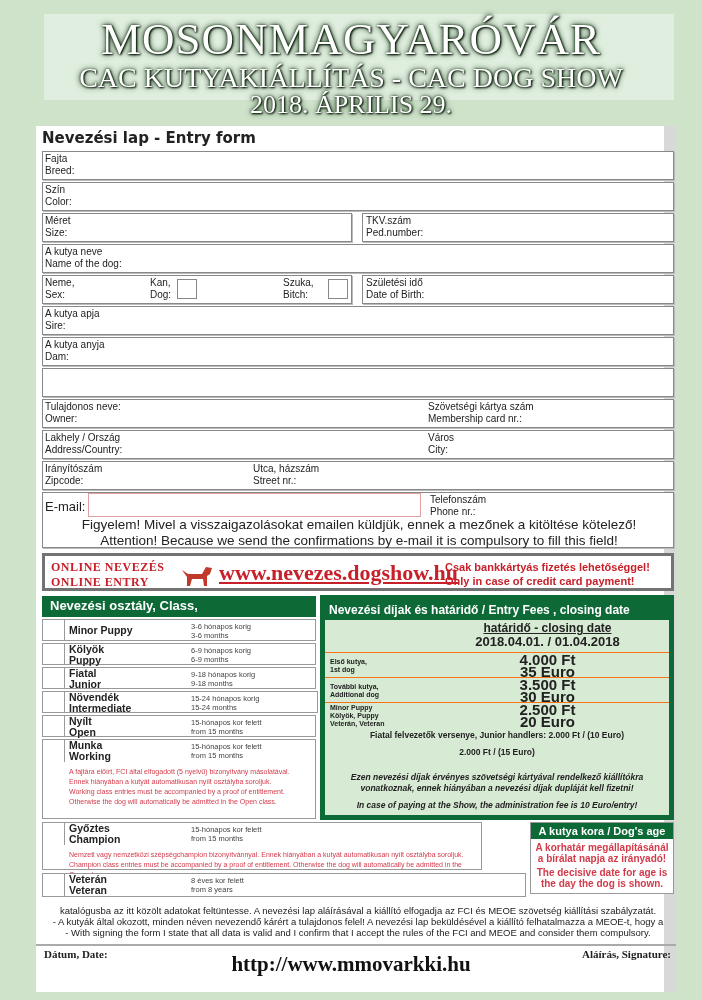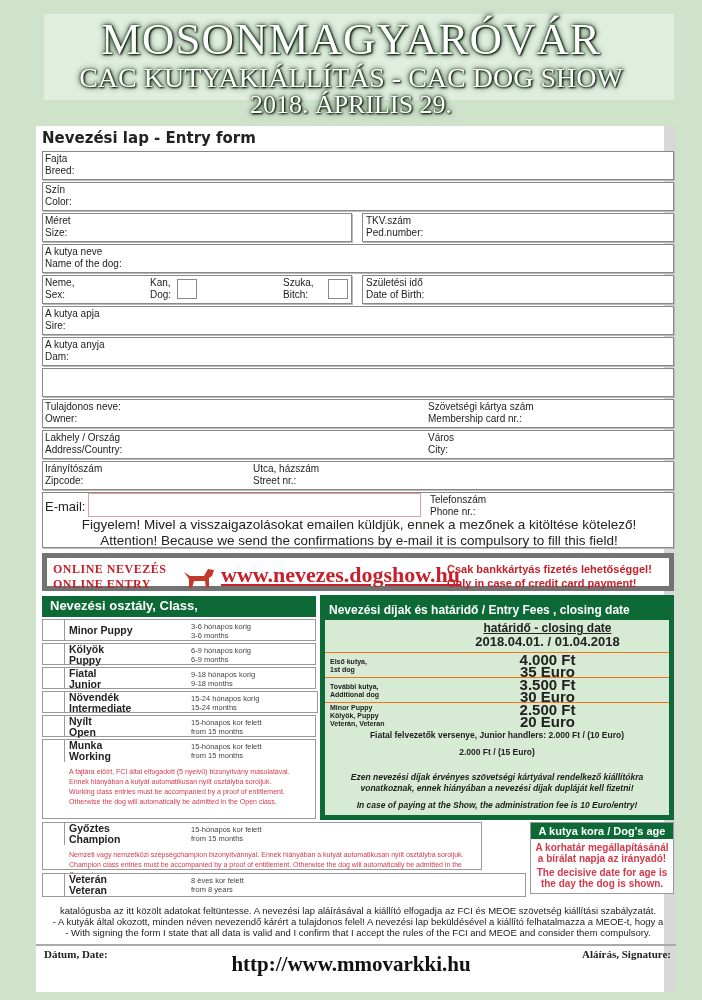--- a/index.html
+++ b/index.html
@@ -10,21 +10,21 @@
   .h1 { font-size: 45px; line-height: 46px; top: 16px; letter-spacing: 1px; }
   .h2 { font-size: 28px; line-height: 28px; top: 18px; }
   .h3 { font-size: 26px; line-height: 26px; top: 18px; }
   .sheet { position: absolute; left: 36px; top: 126px; width: 640px; height: 866px; background: #fff; border-right: 12px solid #d8d8d8; }
   .form-title { position: absolute; left: 42px; top: 129px; font-family: "DejaVu Sans", sans-serif; font-size: 15px; font-weight: bold; color: #222; }
   .box { position: absolute; border: 1px solid #888; background: #fff; box-shadow: 1px 1px 0 #bbb; }
   .lbl { position: absolute; font-size: 10px; line-height: 12px; color: #222; }
   .chk { position: absolute; width: 20px; height: 20px; border: 1px solid #888; background: #fff; }
   .email-in { position: absolute; left: 88px; top: 493px; width: 333px; height: 24px; border: 1px solid #e0a0a0; background: #fff; }
   .notice { position: absolute; left: 44px; top: 517px; width: 630px; text-align: center; font-size: 13.5px; line-height: 16px; color: #222; }
-  .online { position: absolute; left: 42px; top: 553px; width: 632px; height: 38px; border: 5px solid #737373; background: #fff; }
+  .online { position: absolute; left: 42px; top: 553px; width: 632px; height: 38px; border: 3px solid #737373; background: #fff; }
   .online-l { position: absolute; left: 6px; top: 4px; font-family: "Liberation Serif", serif; font-weight: bold; font-size: 12px; line-height: 15px; color: #c8202a; letter-spacing: 0.5px; }
   .online-url { position: absolute; left: 174px; top: 4px; font-family: "Liberation Serif", serif; font-weight: bold; font-size: 22px; color: #c8202a; text-decoration: underline; }
   .online-r { position: absolute; left: 400px; top: 4px; font-weight: bold; font-size: 11px; line-height: 14px; color: #c8202a; }
   .dog-icon { position: absolute; left: 135px; top: 8px; width: 34px; height: 24px; }
   .green-head { position: absolute; background: #0d6a37; color: #fff; font-weight: bold; font-size: 13px; padding: 2px 8px; }
   .cls-row { position: absolute; left: 42px; width: 274px; background: #fff; border: 1px solid #999; }
   .cls-chk { position: absolute; left: 0; top: 0; width: 22px; border-right: 1px solid #999; background: #fff; }
   .cls-name { position: absolute; left: 26px; font-weight: bold; font-size: 10.5px; line-height: 11px; color: #222; }
   .cls-age { position: absolute; left: 148px; font-size: 7.5px; line-height: 9px; color: #444; }
   .cls-note { position: absolute; left: 26px; font-size: 7px; line-height: 10px; color: #d33a4a; }

